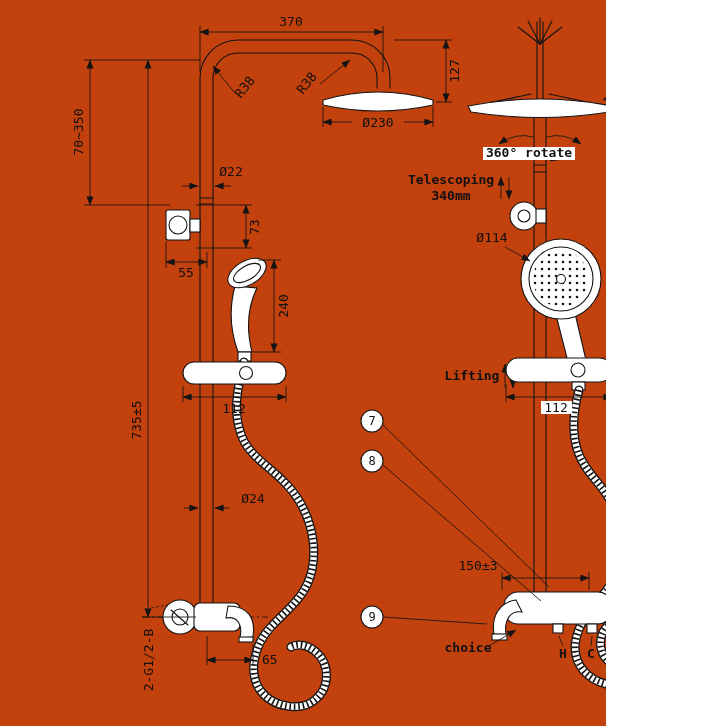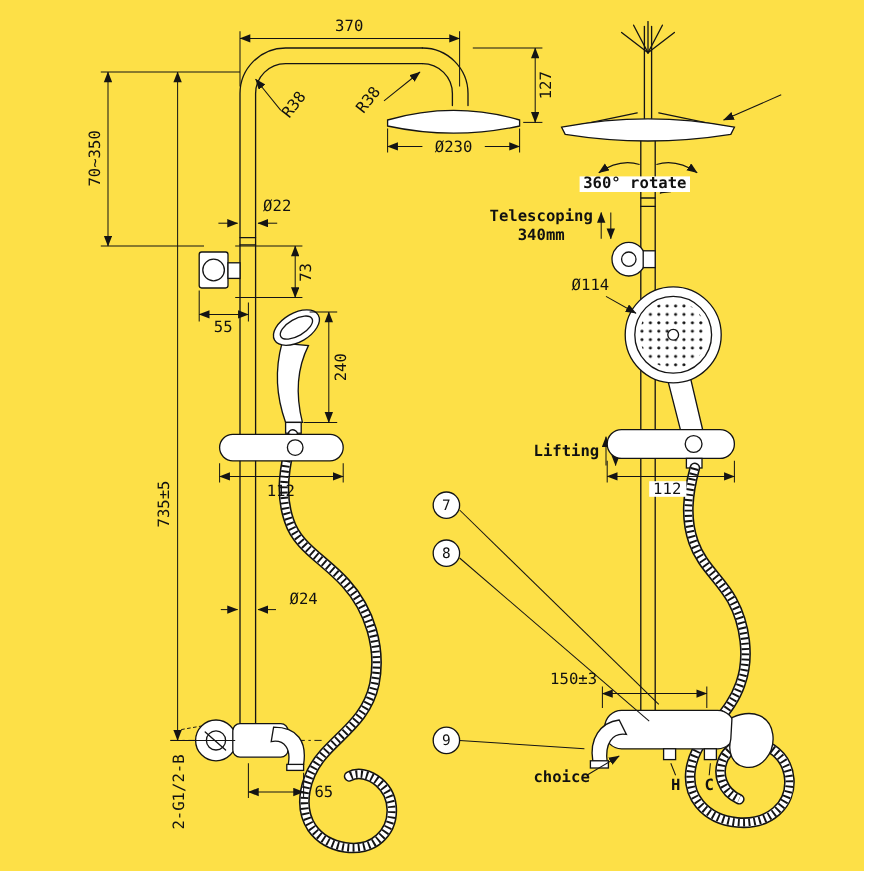--- a/index.html
+++ b/index.html
@@ -1,16 +1,16 @@
 <!DOCTYPE html>
 <html><head>
 <meta charset="utf-8">
 <style>
   html,body{margin:0;padding:0;background:#ffffff;}
-  .canvas{position:relative;width:720px;height:726px;background:#fde047;overflow:hidden;
+  .canvas{position:relative;width:606px;height:726px;background:#c2410c;overflow:hidden;
           font-family:"DejaVu Sans Mono","Liberation Mono",monospace;}
   svg{position:absolute;left:0;top:0;}
   .ln{stroke:#141414;stroke-width:1.1;fill:none;stroke-linecap:round;}
   .fw{stroke:#141414;stroke-width:1.1;fill:#ffffff;}
   .dim{stroke:#141414;stroke-width:0.85;fill:none;}
   .dash{stroke:#141414;stroke-width:0.8;fill:none;stroke-dasharray:7 3 2 3;}
   .dash2{stroke:#141414;stroke-width:0.8;fill:none;stroke-dasharray:3 2;}
   .hose1{stroke:#141414;stroke-width:9;fill:none;stroke-linecap:round;}
   .hose2{stroke:#ffffff;stroke-width:6.4;fill:none;stroke-linecap:round;}
   .hose3{stroke:#141414;stroke-width:6.4;fill:none;stroke-dasharray:1.6 2.8;}

